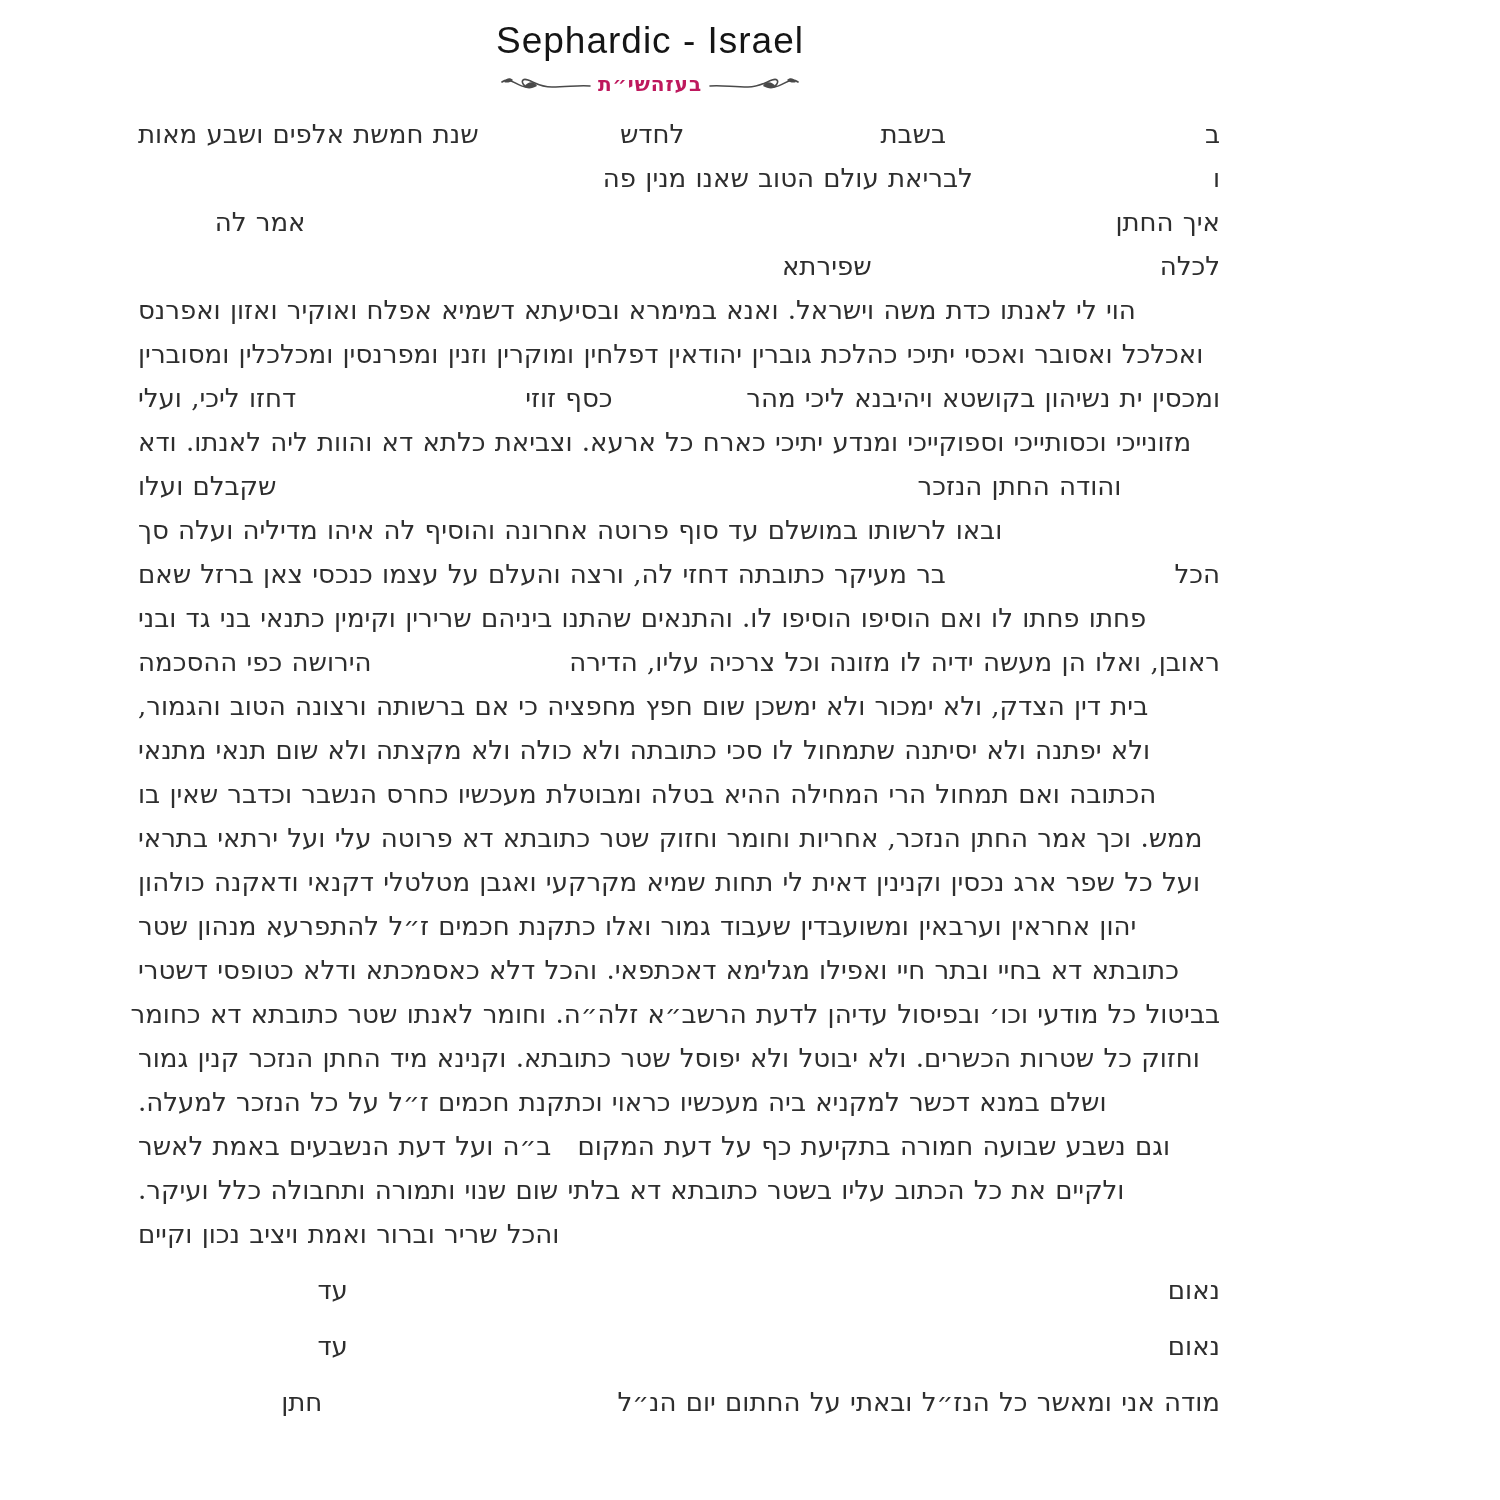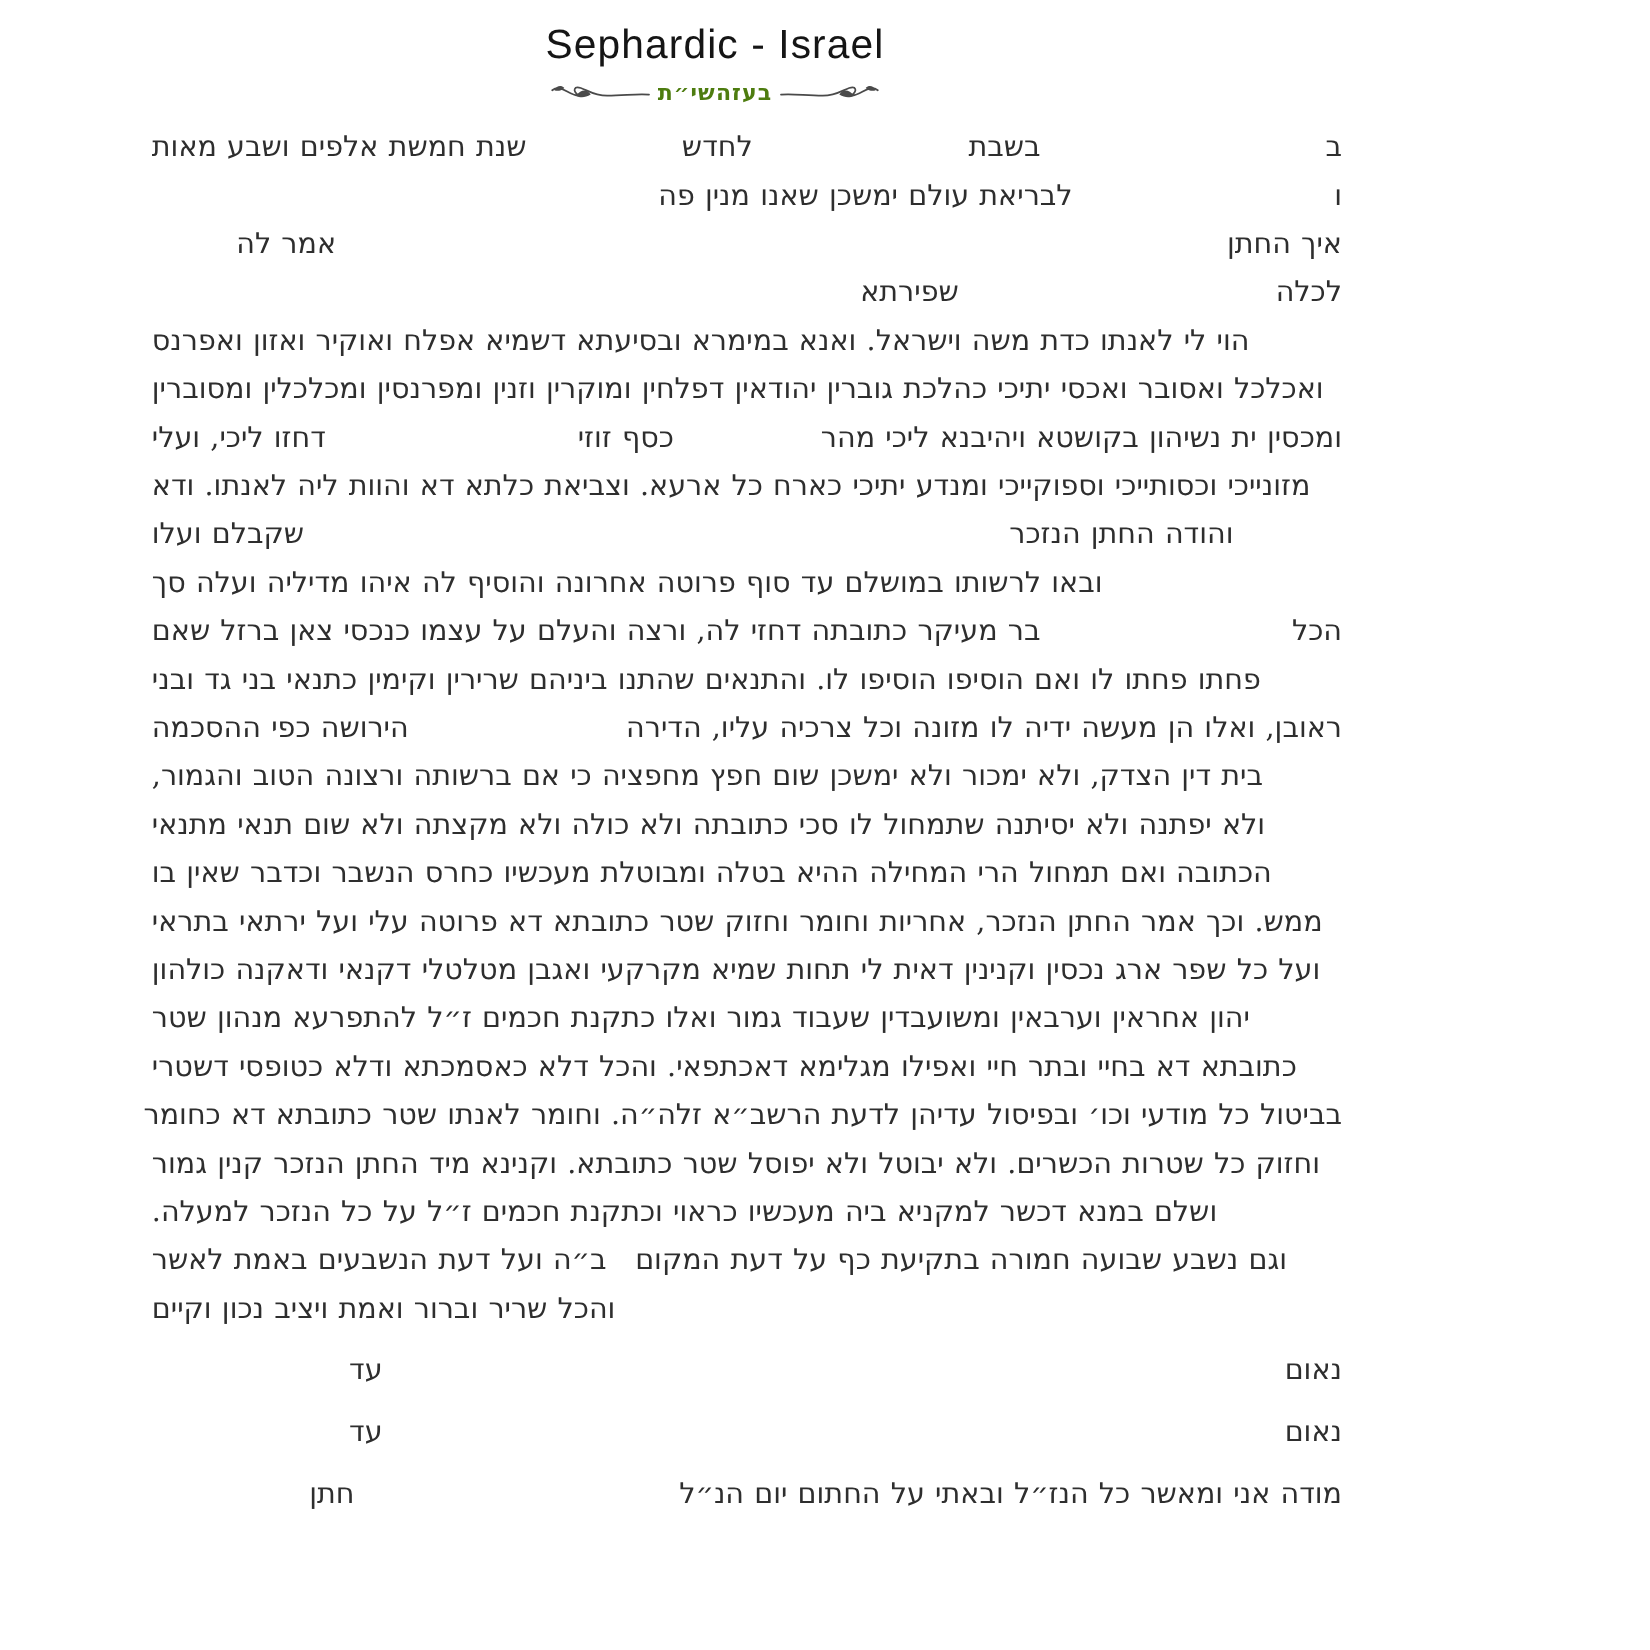--- a/index.html
+++ b/index.html
@@ -24,21 +24,21 @@
     display:flex;
     align-items:center;
     justify-content:center;
     gap:6px;
     color:var(--ornament-color,#4a4a4a);
   }
   .blessing-text {
     font-family:"DejaVu Serif","DejaVu Sans",serif;
     font-size:20px;
     font-weight:bold;
-    color:#4d7c0f;
+    color:#be185d;
     letter-spacing:1px;
   }
   .flourish { display:block; }
   .flourish.mirror { transform:scaleX(-1); }
 
   .doc {
     direction:rtl;
     margin:16px 80px 0 138px;
     font-size:26px;
     color:var(--text-color,#2e2e2e);
@@ -84,21 +84,21 @@
         <span class="blank" data-name="blank-field" style="flex-grow: 33;"></span>
         <span class="seg" data-name="text-segment">בשבת</span>
         <span class="blank" data-name="blank-field" style="flex-grow: 25;"></span>
         <span class="seg" data-name="text-segment">לחדש</span>
         <span class="blank" data-name="blank-field" style="flex-grow: 18;"></span>
         <span class="seg" data-name="text-segment">שנת חמשת אלפים ושבע מאות</span>
       </div>
       <div class="line fields" data-name="year-line">
         <span class="seg" data-name="text-segment">ו</span>
         <span class="blank" data-name="blank-field" style="flex-grow: 31;"></span>
-        <span class="seg" data-name="text-segment">לבריאת עולם ימשכן שאנו מנין פה</span>
+        <span class="seg" data-name="text-segment">לבריאת עולם הטוב שאנו מנין פה</span>
         <span class="blank" data-name="blank-field" style="flex-grow: 60;"></span>
       </div>
       <div class="line fields" data-name="groom-intro-line">
         <span class="seg" data-name="text-segment">איך החתן</span>
         <span class="blank" data-name="blank-field" style="flex-grow: 95;"></span>
         <span class="seg" data-name="text-segment">אמר לה</span>
         <span class="blank" data-name="blank-field" style="flex-grow: 9;"></span>
       </div>
       <div class="line fields" data-name="bride-intro-line">
         <span class="seg" data-name="text-segment">לכלה</span>
@@ -138,20 +138,21 @@
       <div class="line plain" data-name="body-text-line"><span class="seg" data-name="text-segment">ולא יפתנה ולא יסיתנה שתמחול לו סכי כתובתה ולא כולה ולא מקצתה ולא שום תנאי מתנאי</span></div>
       <div class="line plain" data-name="body-text-line"><span class="seg" data-name="text-segment">הכתובה ואם תמחול הרי המחילה ההיא בטלה ומבוטלת מעכשיו כחרס הנשבר וכדבר שאין בו</span></div>
       <div class="line plain" data-name="body-text-line"><span class="seg" data-name="text-segment">ממש. וכך אמר החתן הנזכר, אחריות וחומר וחזוק שטר כתובתא דא פרוטה עלי ועל ירתאי בתראי</span></div>
       <div class="line plain" data-name="body-text-line"><span class="seg" data-name="text-segment">ועל כל שפר ארג נכסין וקנינין דאית לי תחות שמיא מקרקעי ואגבן מטלטלי דקנאי ודאקנה כולהון</span></div>
       <div class="line plain" data-name="body-text-line"><span class="seg" data-name="text-segment">יהון אחראין וערבאין ומשועבדין שעבוד גמור ואלו כתקנת חכמים ז״ל להתפרעא מנהון שטר</span></div>
       <div class="line plain" data-name="body-text-line"><span class="seg" data-name="text-segment">כתובתא דא בחיי ובתר חיי ואפילו מגלימא דאכתפאי. והכל דלא כאסמכתא ודלא כטופסי דשטרי</span></div>
       <div class="line plain" data-name="body-text-line"><span class="seg" data-name="text-segment">בביטול כל מודעי וכו׳ ובפיסול עדיהן לדעת הרשב״א זלה״ה. וחומר לאנתו שטר כתובתא דא כחומר</span></div>
       <div class="line plain" data-name="body-text-line"><span class="seg" data-name="text-segment">וחזוק כל שטרות הכשרים. ולא יבוטל ולא יפוסל שטר כתובתא. וקנינא מיד החתן הנזכר קנין גמור</span></div>
       <div class="line plain" data-name="body-text-line"><span class="seg" data-name="text-segment">ושלם במנא דכשר למקניא ביה מעכשיו כראוי וכתקנת חכמים ז״ל על כל הנזכר למעלה.</span></div>
       <div class="line plain" data-name="oath-line"><span class="seg" data-name="text-segment">וגם נשבע שבועה חמורה בתקיעת כף על דעת המקום  ב״ה ועל דעת הנשבעים באמת לאשר</span></div>
+      <div class="line plain" data-name="body-text-line"><span class="seg" data-name="text-segment">ולקיים את כל הכתוב עליו בשטר כתובתא דא בלתי שום שנוי ותמורה ותחבולה כלל ועיקר.</span></div>
       <div class="line plain" data-name="closing-line"><span class="seg" data-name="text-segment">והכל שריר וברור ואמת ויציב נכון וקיים</span></div>
       <div class="line fields" data-name="witness-1-line">
         <span class="seg" data-name="text-segment">נאום</span>
         <span class="blank" data-name="blank-field" style="flex-grow: 96;"></span>
         <span class="seg" data-name="text-segment">עד</span>
         <span class="blank" data-name="blank-field" style="flex-grow: 21;"></span>
       </div>
       <div class="line fields" data-name="witness-2-line">
         <span class="seg" data-name="text-segment">נאום</span>
         <span class="blank" data-name="blank-field" style="flex-grow: 96;"></span>

